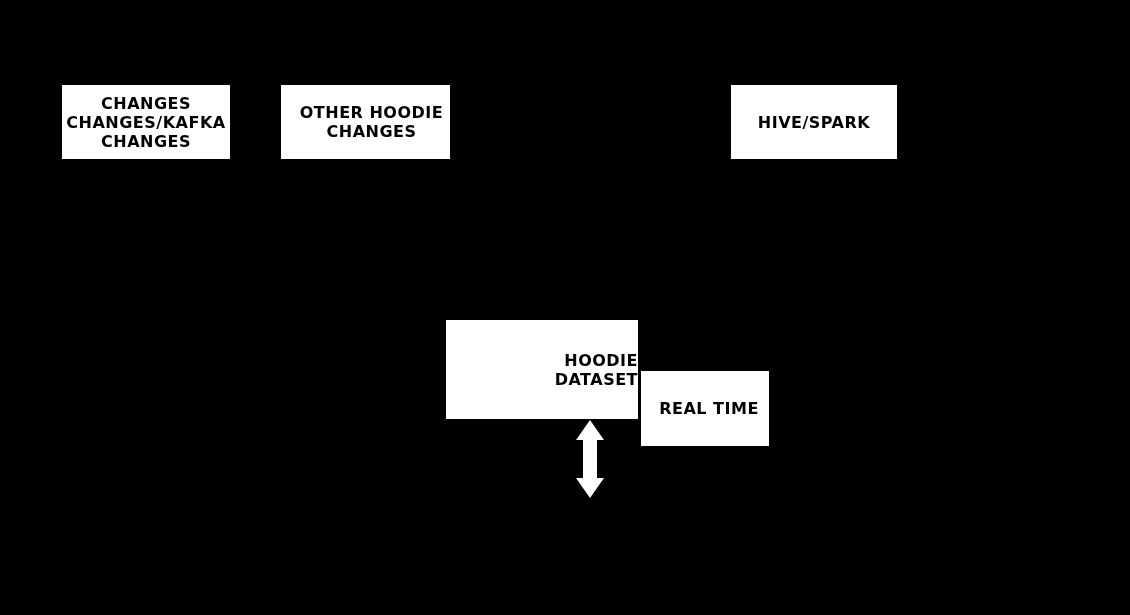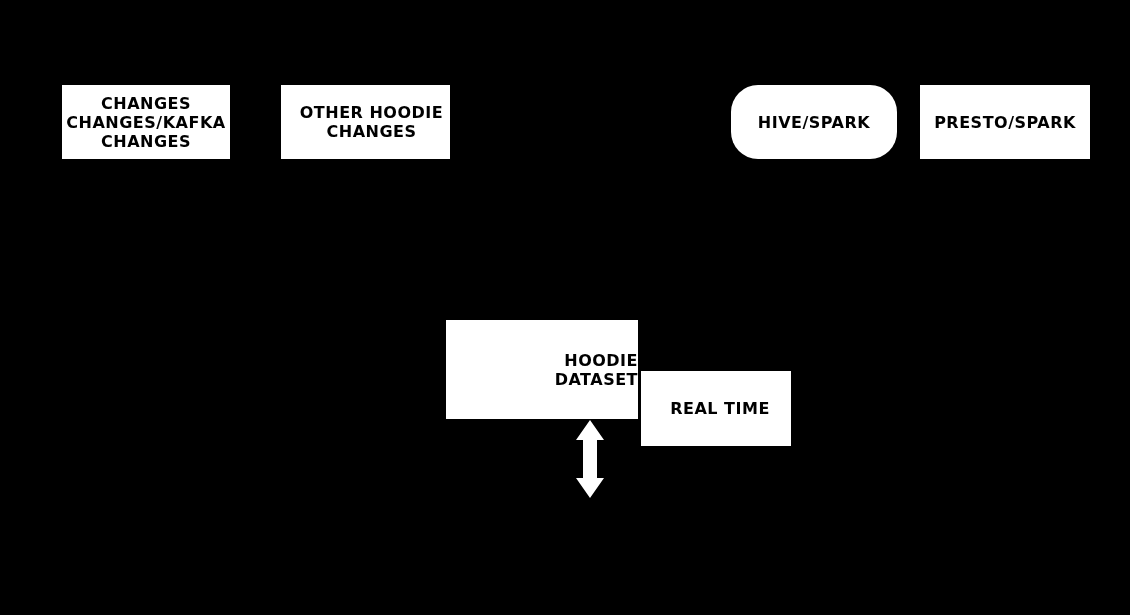--- a/index.html
+++ b/index.html
@@ -28,31 +28,31 @@
     font-size: 16px;
     line-height: 19px;
     letter-spacing: 0.5px;
     box-sizing: border-box;
   }
   .node span { display: block; }
 
   
   .node--database  { left: 62px;  top: 85px; width: 168px; height: 74px; }
   .node--other     { left: 281px; top: 85px; width: 169px; height: 74px; padding-left: 12px; }
-  .node--hive      { left: 731px; top: 85px; width: 166px; height: 74px; border-radius: 27px; }
+  .node--hive      { left: 731px; top: 85px; width: 166px; height: 74px; }
   .node--presto    { left: 920px; top: 85px; width: 170px; height: 74px; }
 
   
   .node--hoodie {
     left: 446px; top: 320px; width: 192px; height: 99px;
     align-items: flex-end;
     text-align: right;
   }
   .node--read-optimized { left: 641px; top: 290px; width: 128px; height: 78px; }
-  .node--real-time      { left: 641px; top: 371px; width: 150px; height: 75px; padding-left: 8px; }
+  .node--real-time      { left: 641px; top: 371px; width: 128px; height: 75px; padding-left: 8px; }
 
   
   .node--hdfs { left: 446px; top: 500px; width: 288px; height: 74px; }
 
   .double-arrow {
     position: absolute;
     left: 575px;
     top: 420px;
     width: 30px;
     height: 78px;
@@ -72,23 +72,20 @@
 
   <div class="node node--other">
     <span>OTHER HOODIE</span>
     <span>CHANGES</span>
   </div>
 
   <div class="node node--hive">
     <span>HIVE/SPARK</span>
   </div>
 
-  <div class="node node--presto">
-    <span>PRESTO/SPARK</span>
-  </div>
 
   <div class="node node--hoodie">
     <span>HOODIE</span>
     <span>DATASET</span>
   </div>
 
 
   <div class="node node--real-time">
     <span>REAL TIME</span>
   </div>

